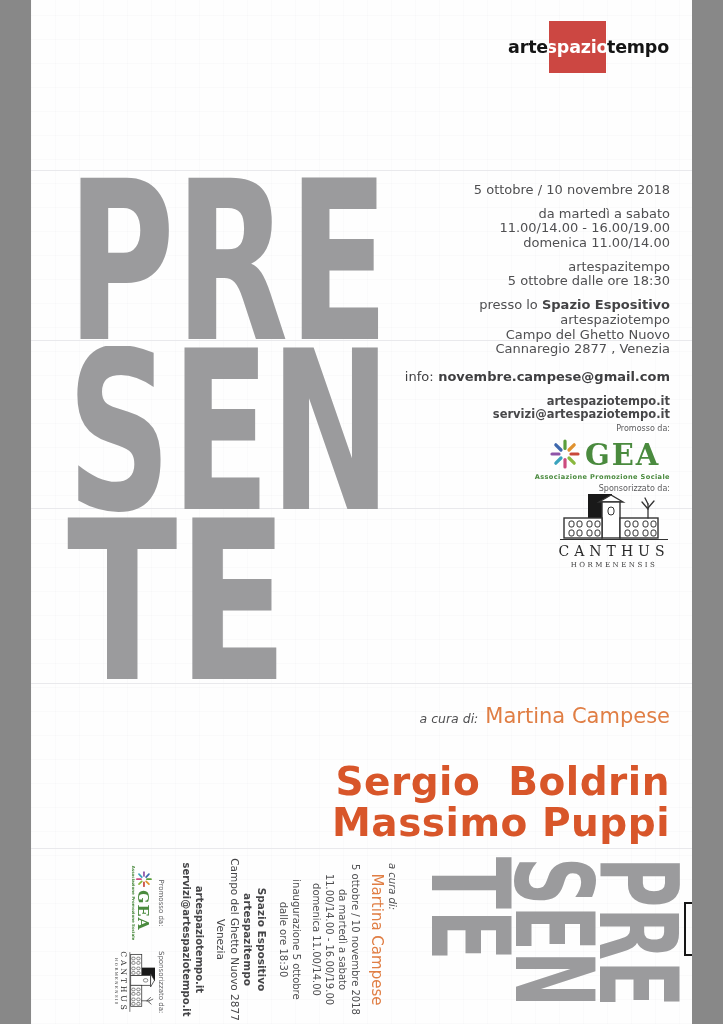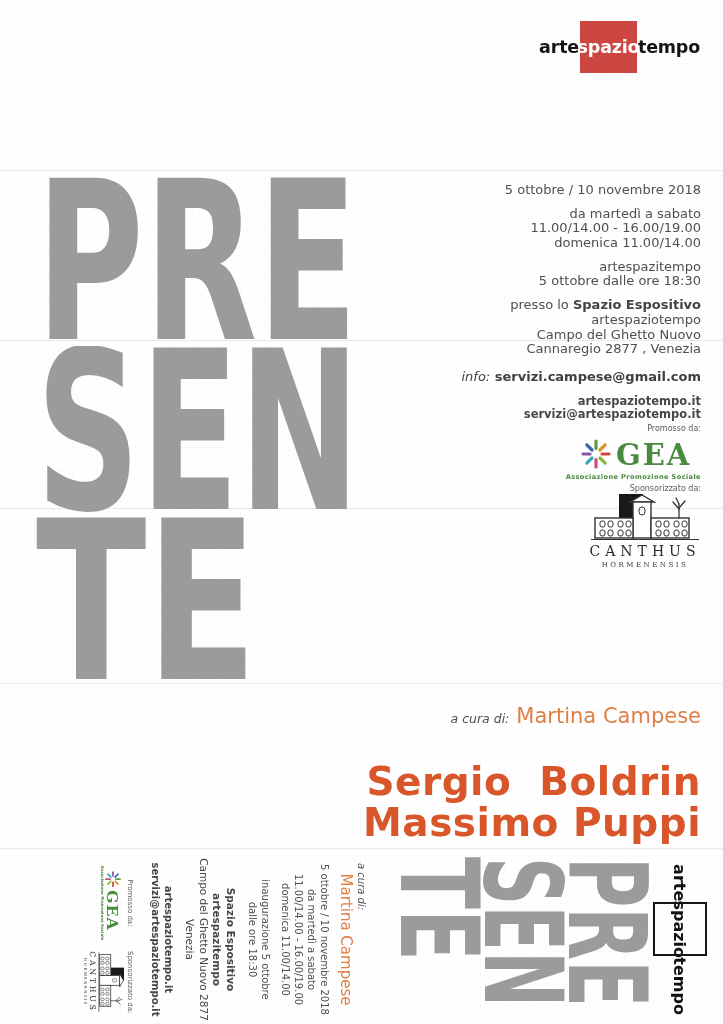--- a/index.html
+++ b/index.html
@@ -1,17 +1,17 @@
 <!DOCTYPE html>
 <html><head>
 <meta charset="utf-8">
 <style>
   html,body{margin:0;padding:0;background:#888;}
   .poster{
-    position:relative;width:723px;height:1024px;margin:0 auto;background:#fefefe;
+    position:relative;width:661px;height:1024px;margin:0 auto;background:#fefefe;
     font-family:"DejaVu Sans","Liberation Sans",sans-serif;overflow:hidden;
     background-image:
       repeating-linear-gradient(0deg, rgba(140,140,155,0.035) 0 1px, transparent 1px 24px),
       repeating-linear-gradient(90deg, rgba(140,140,155,0.03) 0 1px, transparent 1px 24px);
   }
   .rule{position:absolute;left:0;width:723px;height:1px;background:#e9e9ec;}
   
   .brand{position:absolute;top:21px;right:23px;display:flex;align-items:center;
     font-weight:bold;font-size:17.5px;letter-spacing:-0.2px;color:#151515;}
   .brand-spazio{background:#cc4742;color:#fff;width:57px;height:52px;
@@ -19,21 +19,21 @@
   
   .title-row{position:absolute;left:36px;}
   .title-row svg{display:block;}
   .giant{font-family:"DejaVu Sans",sans-serif;font-weight:bold;fill:#9b9b9d;}
   
   .info-col{position:absolute;top:183px;right:22px;width:280px;text-align:right;
     color:#4f4f51;font-size:13px;line-height:1.13;}
   .info-dates{margin-bottom:9px;}
   .info-block{margin-bottom:9px;}
   .b{font-weight:bold;color:#434345;}
-  .it{font-style:italic;text-align:center;}
+  .it{text-align:center;}
   .info-mail{margin-top:13px;margin-bottom:10px;font-weight:bold;color:#3f3f41;}
   .info-mail .it{font-weight:normal;}
   .info-links{font-size:11.5px;font-weight:bold;color:#48484a;line-height:1.15;}
   .tiny-label{font-size:8px;color:#5a5a5c;margin-top:3px;}
   .gea-sub{font-size:6.6px;font-weight:bold;color:#4a8a3e;letter-spacing:0.4px;margin-top:-2px;}
   .logo-wrap{margin-top:1px;}
   
   .curator{position:absolute;top:704px;right:22px;white-space:nowrap;}
   .curator-label{font-style:italic;font-size:12.5px;color:#4f4f51;margin-right:7px;}
   .curator-name{font-size:21px;color:#e07e44;}
@@ -108,21 +108,21 @@
       <div>5 ottobre dalle ore 18:30</div>
     </div>
     <div class="info-block">
       <div><span>presso lo</span> <span class="b">Spazio Espositivo</span></div>
       <div>artespaziotempo</div>
       <div>Campo del Ghetto Nuovo</div>
       <div>Cannaregio 2877 , Venezia</div>
     </div>
     <div class="info-mail">
       <span class="it">info:</span>
-      <span>servizi.campese@gmail.com</span>
+      <span>novembre.campese@gmail.com</span>
     </div>
     <div class="info-links">
       <div>artespaziotempo.it</div>
       <div>servizi@artespaziotempo.it</div>
     </div>
     <div class="tiny-label">Promosso da:</div>
     <div class="logo-wrap">
       <svg width="122" height="38" viewBox="0 0 122 38">
         <g stroke-width="3.2" stroke-linecap="round" fill="none">
           <line x1="30" y1="20" x2="23" y2="20" stroke="#c9483b"></line>

